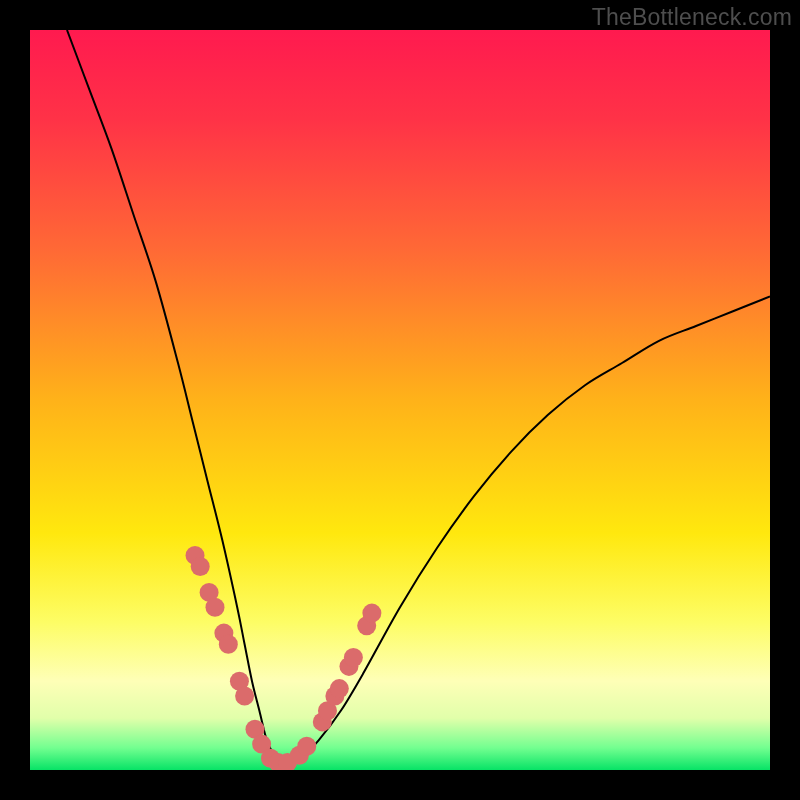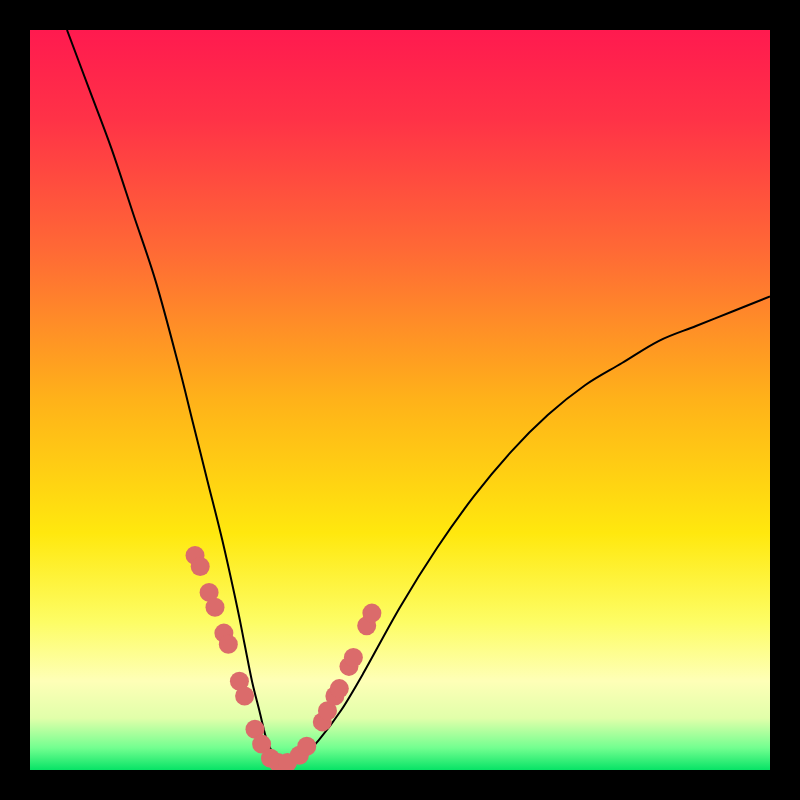--- a/index.html
+++ b/index.html
@@ -43,20 +43,21 @@
     font-size: 23px;
     letter-spacing: 0.2px;
     font-weight: 500;
   }
 </style>
 </head>
 <body>
 
 <div class="frame">
 
+  <div class="watermark">TheBottleneck.com</div>
 
   <div class="plot-area">
 
     <svg class="gradient-bg" viewBox="0 0 740 740" preserveAspectRatio="none">
       <defs>
         <linearGradient id="bg-grad" x1="0" y1="0" x2="0" y2="1">
             <stop offset="0%" stop-color="#ff1a4f"></stop>
             <stop offset="12%" stop-color="#ff3247"></stop>
             <stop offset="30%" stop-color="#ff6a35"></stop>
             <stop offset="50%" stop-color="#ffb219"></stop>

